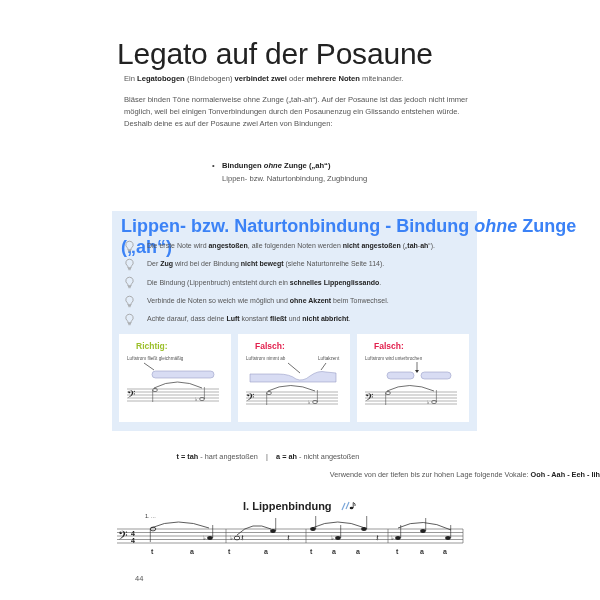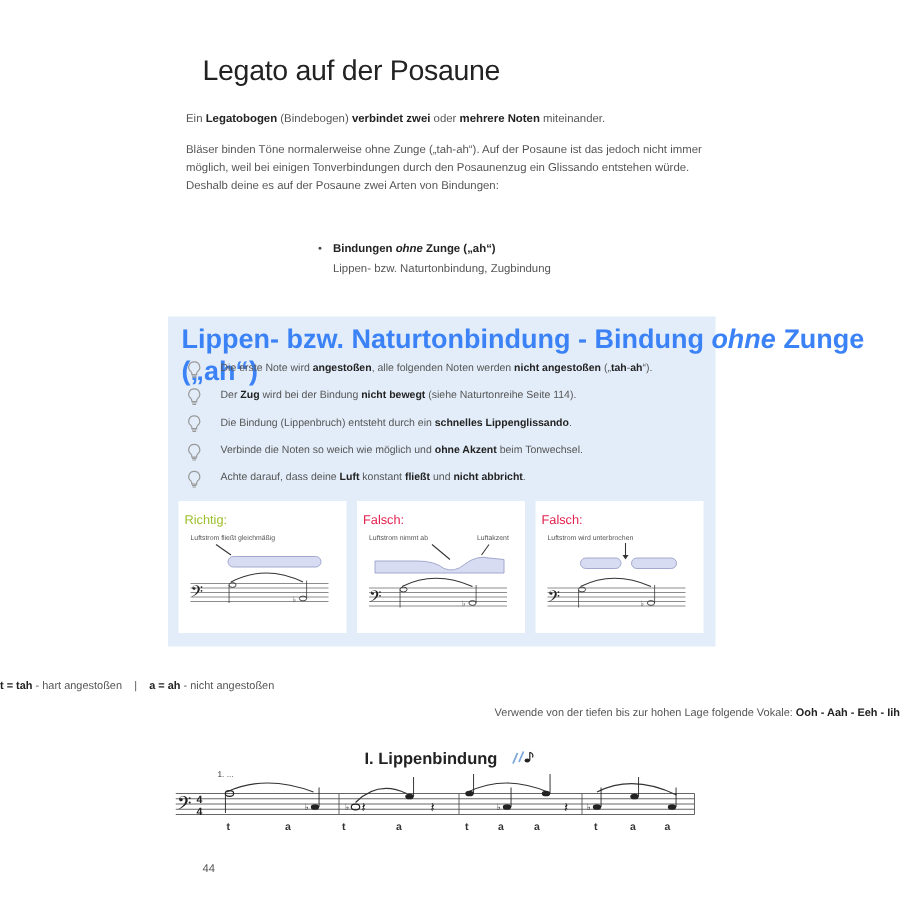--- a/index.html
+++ b/index.html
@@ -1,36 +1,36 @@
 <!DOCTYPE html>
 <html><head>
 <meta charset="utf-8">
 <style>
   html, body { margin:0; padding:0; background:#fff; }
   body { width:600px; height:600px; position:relative; overflow:hidden;
          font-family:"Liberation Sans", "DejaVu Sans", sans-serif; color:#222; }
   .abs { position:absolute; }
-  .title { left:135px; top:37px; font-size:19px; font-weight:400; color:#222; letter-spacing:-0.2px; margin:0; }
+  .title { left:117px; top:37px; font-size:30px; font-weight:400; color:#222; letter-spacing:-0.2px; margin:0; }
   .p { left:119px; font-size:7.6px; color:#555; line-height:12.2px; width:365px; margin:5px; }
   .p b { color:#222; }
   .bullets { left:222px; top:159px; font-size:7.6px; color:#555; margin:0; padding:0; list-style:none; }
   .bullets li { position:relative; margin:0 0 12px 0; line-height:13px; }
   .bullets li::before { content:"•"; position:absolute; left:-10px; top:0; color:#444; }
   .bullets .h { color:#222; font-weight:bold; }
   .bullets .sub { color:#555;text-align:center; }
   .box { left:112px; top:211px; width:365px; height:220px; background:#e3edf9; }
   .box-title { left:121px; top:216px; font-size:18px; color:#3b82f6; margin:0; }
   .tips { left:124px; top:237px; margin:0; padding:0; list-style:none; font-size:7px; color:#555; }
   .tips li { height:18.3px; line-height:14px; display:flex; align-items:center; }
   .tips li b { color:#222; }
   .bulb { width:11px; height:13px; margin-right:12px; flex:0 0 11px; }
   .panel { top:334px; width:112px; height:88px; background:#fff; }
-  .panel .lab { position:absolute; left:4px; top:7px; font-size:8.5px; font-weight:normal; }
+  .panel .lab { position:absolute; left:17px; top:7px; font-size:8.5px; font-weight:bold; }
   .panel .cap { position:absolute; font-size:4.6px; color:#555; white-space:nowrap; }
-  .legend-line { left:0; width:536px; top:452px; font-size:7.3px; color:#555; margin:0; }
+  .legend-line { left:0; width:536px; top:452px; text-align:center; font-size:7.3px; color:#555; margin:0; }
   .legend-line b { color:#222; }
   .vowel-line { left:0; width:600px; top:470px; text-align:right; font-size:7.3px; color:#555; margin:0; }
   .vowel-line b { color:#222; }
   .sec-title { left:243px; top:500px; font-size:11px; font-weight:bold; color:#222; margin:0; }
   .pagenum { left:135px; top:574px; font-size:7.5px; color:#555; }
   .sylls { left:0; top:548px; width:600px; height:12px; font-size:7px; font-weight:bold; color:#333; }
   .sylls span { position:absolute; }
 </style>
 </head>
 <body>

